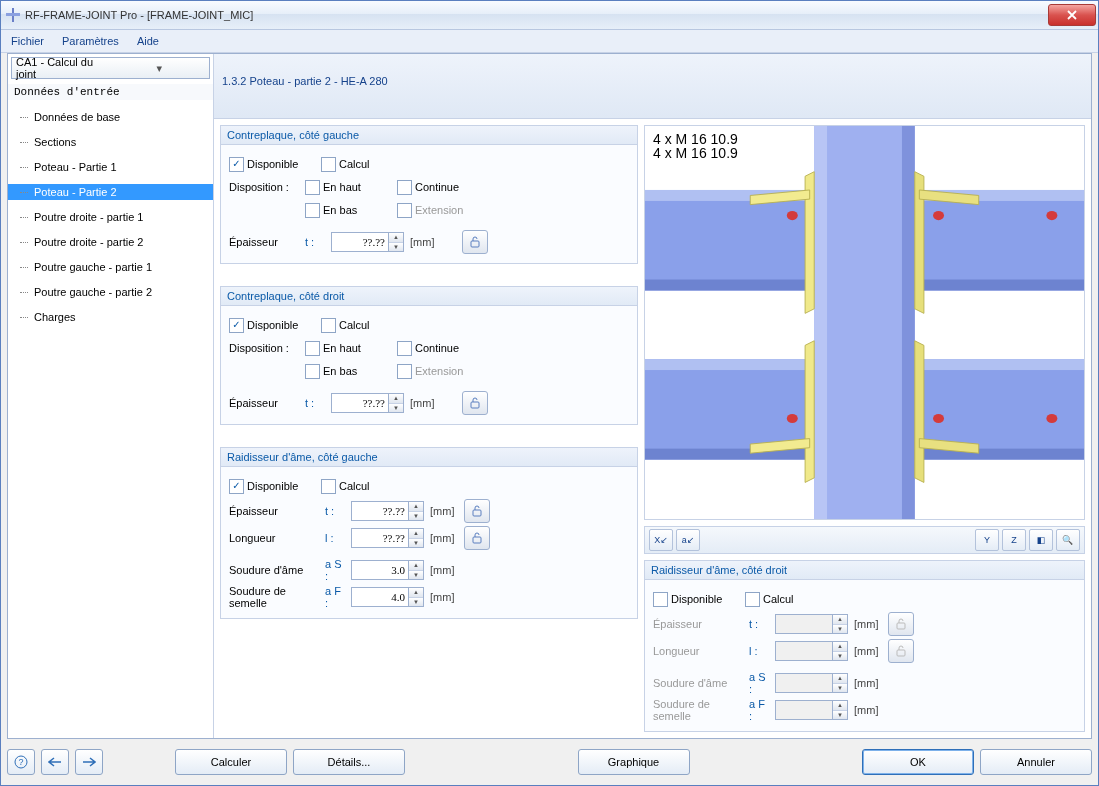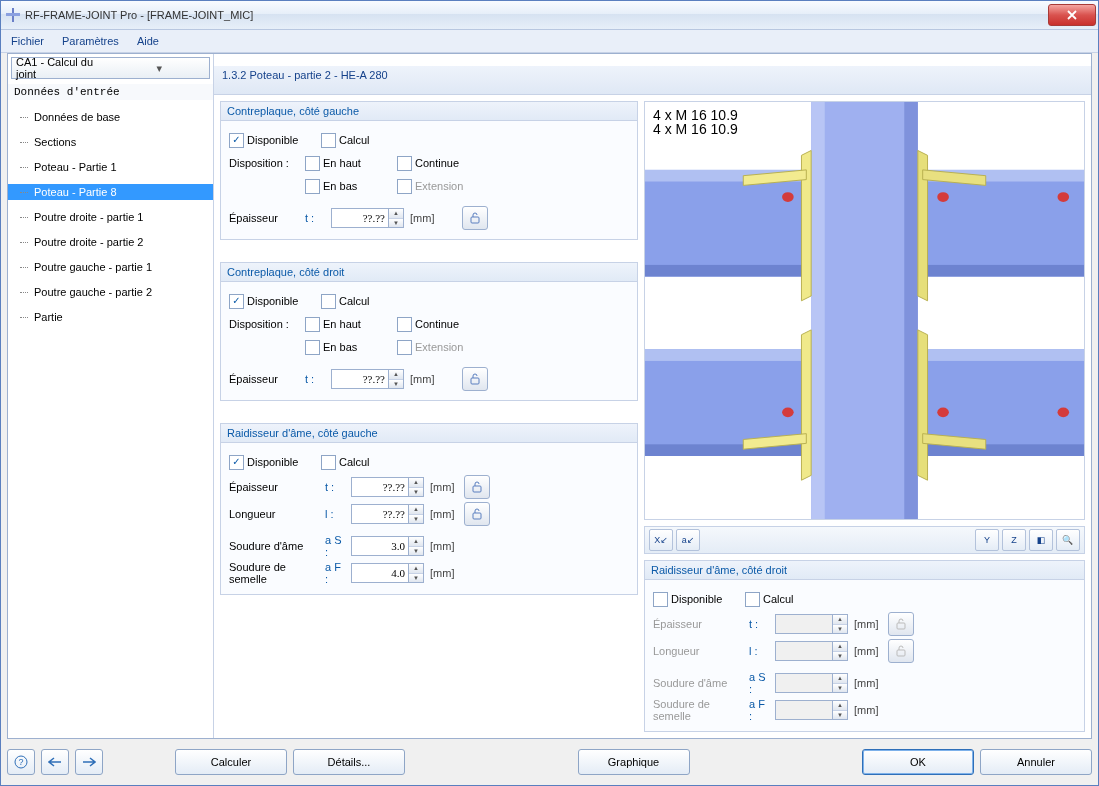--- a/index.html
+++ b/index.html
@@ -16,21 +16,21 @@
   .sidebar{width:205px;border-right:1px solid #c7d2e6;display:flex;flex-direction:column;}
   .combo{margin:3px;height:20px;border:1px solid #9db0cf;background:linear-gradient(#fff,#e9eff5);display:flex;align-items:center;padding:0 2px 0 4px;}
   .combo span{flex:1;}
   .combo .chev{width:16px;text-align:center;color:#555;}
   .tree{flex:1;padding:2px 0;overflow:auto;}
   .tree .root{padding:2px 6px;background:#f7f9fc;font-family:Liberation Mono, monospace;}
   .tree .node{padding:2px 6px 2px 26px;position:relative;margin-top:9px;}
   .tree .node::before{content:"";position:absolute;left:12px;top:50%;width:8px;border-top:1px dotted #888;}
   .tree .node.sel{background:#3399ff;color:#fff;}
   .main{flex:1;display:flex;flex-direction:column;}
-  .main-title{height:22px;background:linear-gradient(#eef3fb,#dfe8f5);border-bottom:1px solid #c7d2e6;padding:3px 8px;color:#15428b;margin-top:12px;}
+  .main-title{height:22px;background:linear-gradient(#eef3fb,#dfe8f5);border-bottom:1px solid #c7d2e6;padding:21px 8px;color:#15428b;}
   .main-body{flex:1;display:flex;gap:6px;padding:6px;}
   .leftcol{width:418px;display:flex;flex-direction:column;gap:22px;}
   .panel{border:1px solid #c7d2e6;background:#fafcff;}
   .panel-h{background:linear-gradient(#eef3fb,#e1eaf6);padding:3px 6px;color:#0b5aa8;border-bottom:1px solid #c7d2e6;}
   .panel-b{padding:6px 8px;}
   .row{display:flex;align-items:center;gap:6px;margin:3px 0;min-height:20px;}
   .row .lab{width:70px;}
   .row .lab2{width:90px;}
   .row .sym{width:20px;color:#0b5aa8;}
   .chk{width:13px;height:13px;border:1px solid #8ea5c6;background:#fff;display:inline-flex;align-items:center;justify-content:center;margin-right:3px;flex-shrink:0;}
@@ -88,26 +88,26 @@
       <div class="combo">
         <span>CA1 - Calcul du joint</span>
         <span class="chev">▾</span>
       </div>
       <div class="tree">
         <div class="root">Données d'entrée</div>
         <div id="tree-items">
             <div class="node">Données de base</div>
             <div class="node">Sections</div>
             <div class="node">Poteau - Partie 1</div>
-            <div class="node sel">Poteau - Partie 8</div>
+            <div class="node sel">Poteau - Partie 2</div>
             <div class="node">Poutre droite - partie 1</div>
             <div class="node">Poutre droite - partie 2</div>
             <div class="node">Poutre gauche - partie 1</div>
             <div class="node">Poutre gauche - partie 2</div>
-            <div class="node">Partie</div>
+            <div class="node">Charges</div>
           </div>
       </div>
     </div>
 
     <div class="main">
       <div class="main-title">1.3.2 Poteau - partie 2 - HE-A 280</div>
       <div class="main-body">
 
         <div class="leftcol">
 

